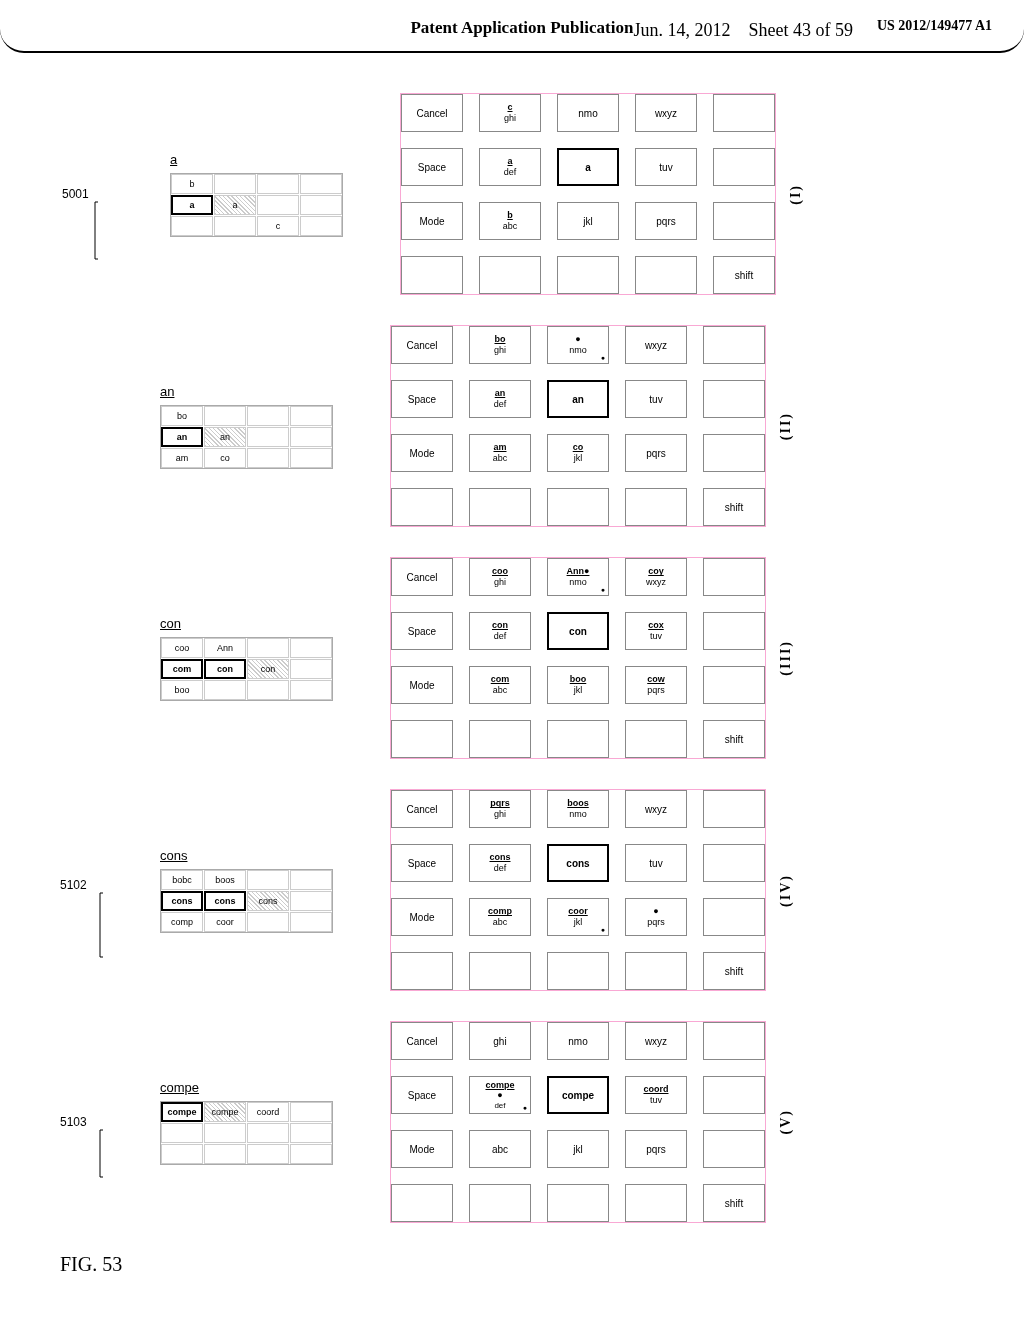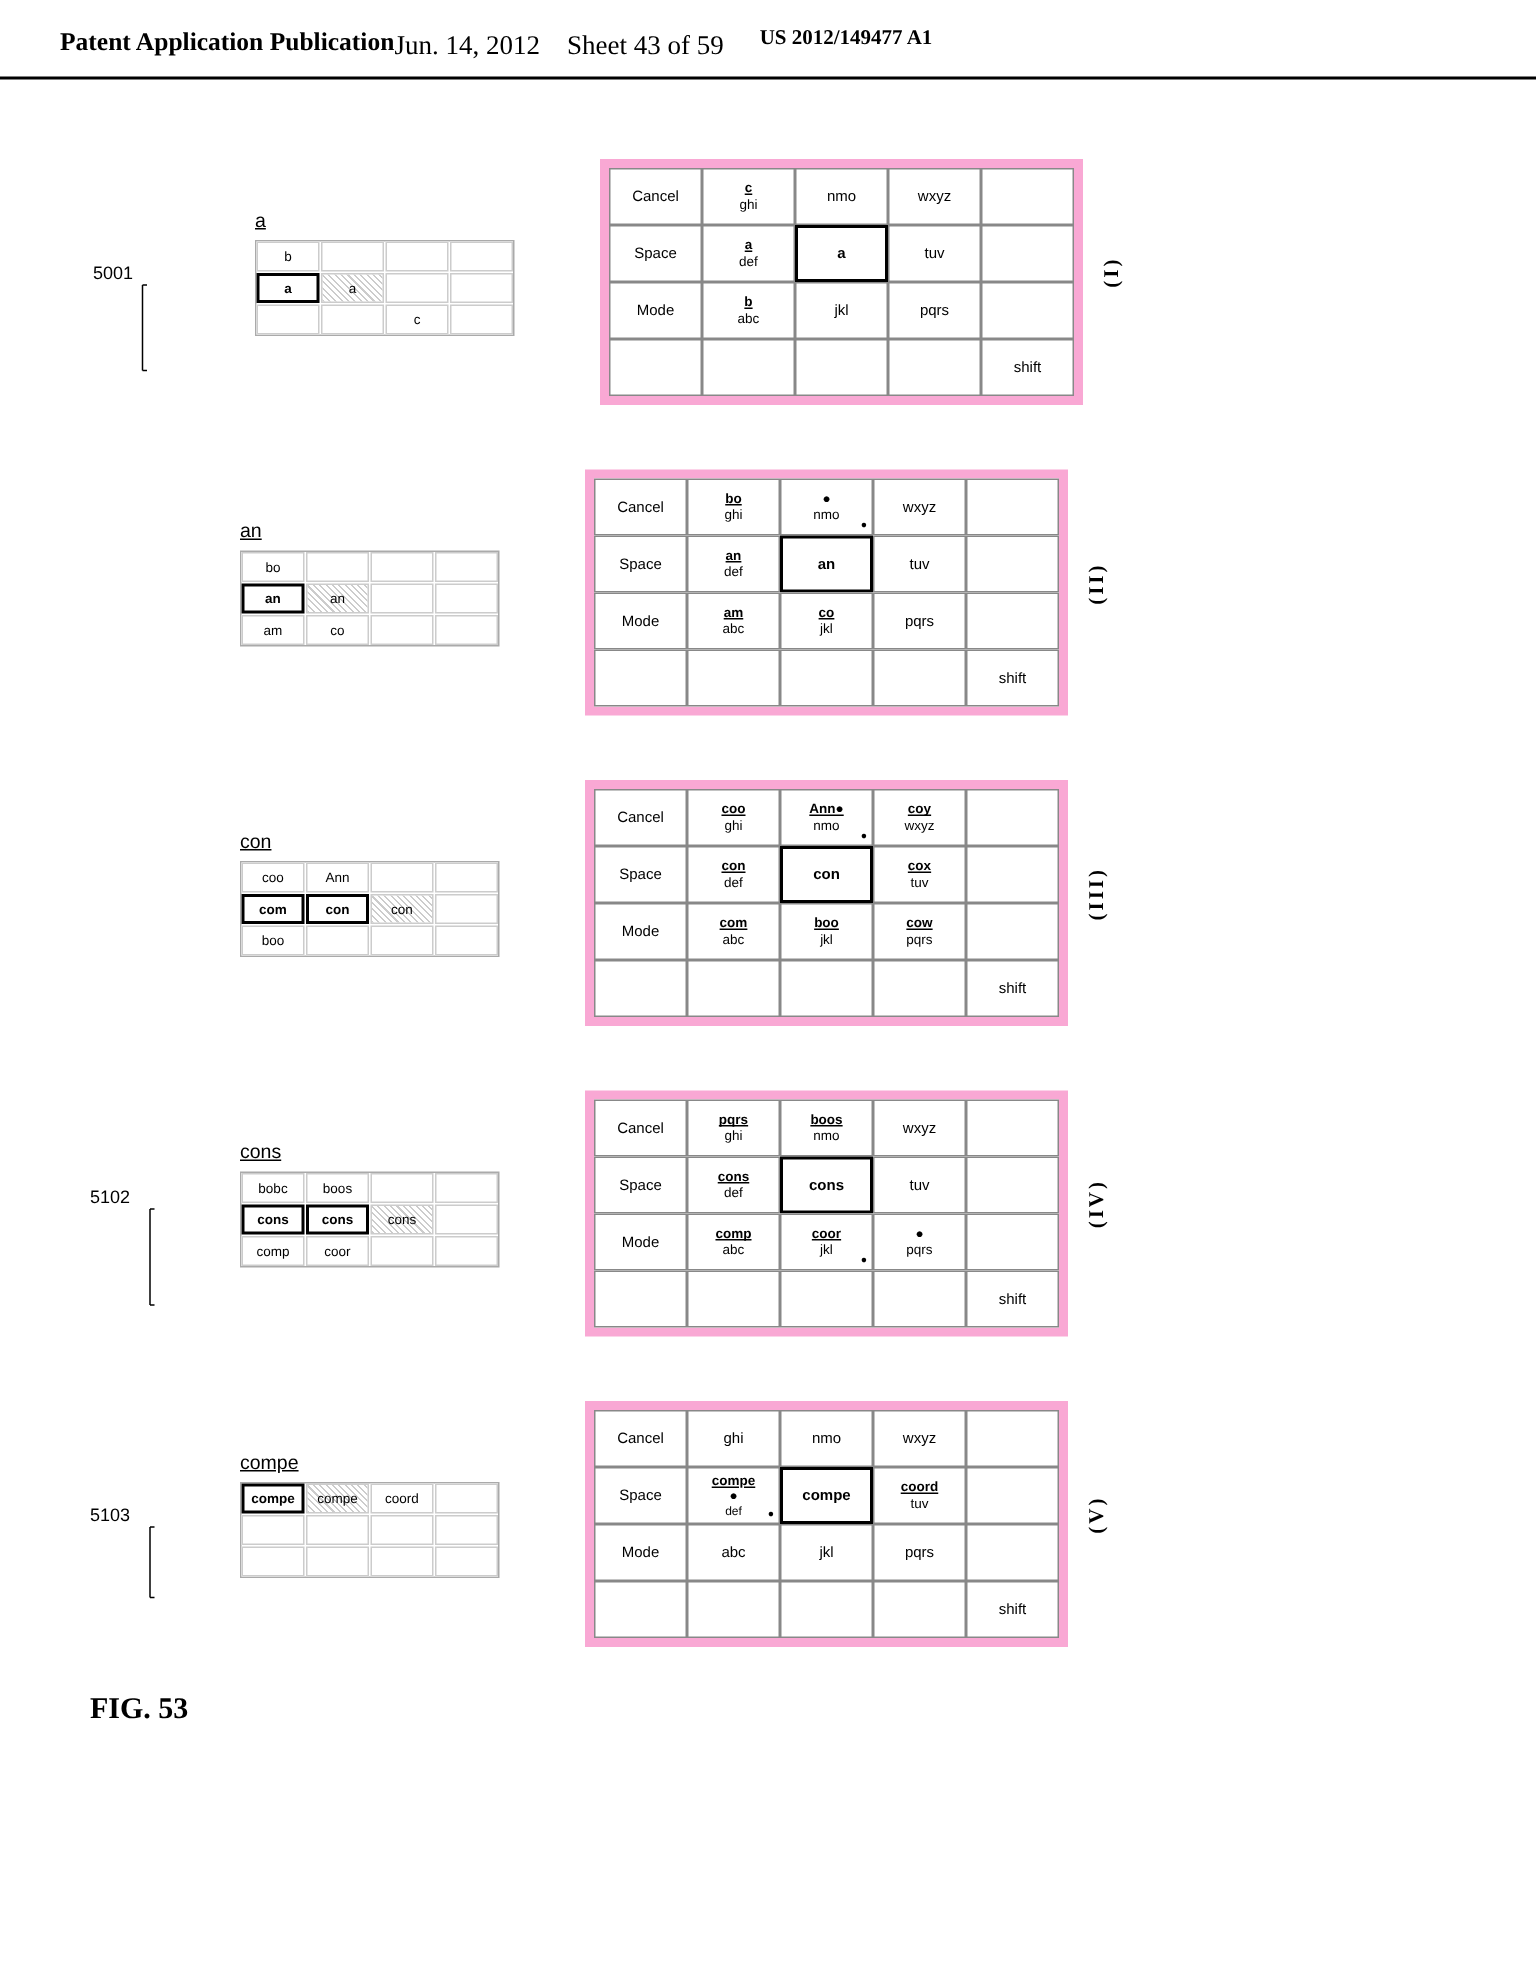--- a/index.html
+++ b/index.html
@@ -8,24 +8,25 @@
       font-family: 'Times New Roman', Times, serif;
       width: 1024px;
       min-height: 1320px;
       position: relative;
       overflow-x: hidden;
     }
 
     
     .header {
       display: flex;
-      justify-content: flex-start;
+      justify-content: flex-end;
       align-items: flex-start;
-      padding: 18px 52px 8px 40px;
+      padding: 18px 32px 8px 40px;
       border-bottom: 2px solid #000;
+      border-radius: 24px;
     }
     .header-left {
       font-weight: bold;
       font-size: 17px;
     }
     .header-center {
       font-size: 18px;
       text-align: center;
       line-height: 1.4;
     }
@@ -105,26 +106,25 @@
         45deg,
         #ccc,
         #ccc 1px,
         #fff 1px,
         #fff 3px
       );
     }
 
     
     .keyboard-grid {
-      border: 6px solid #f9a8d4;
+      border: 1px solid #f9a8d4;
       display: grid;
       grid-template-columns: repeat(5, 62px);
       grid-template-rows: repeat(4, 38px);
-      gap: 0;
-      margin-top: 13px;
+      gap: 16px;
     }
     .key {
       border: 1px solid #888;
       display: flex;
       align-items: center;
       justify-content: center;
       font-size: 10px;
       font-family: Arial, sans-serif;
       position: relative;
       background: #fff;
@@ -555,15 +555,15 @@
         <div class="key"></div>
         <div class="key"></div>
         <div class="key"></div>
         <div class="key">shift</div>
       </div>
     </div>
     <div class="row-roman">(V)</div>
   </div>
 
   <div style="margin-top: 30px; display:flex; align-items:baseline; gap:6px;">
-    <span style="font-size:20px; font-weight:bold;">FIG. 53</span>
+    <span style="font-size:20px; font-weight:normal;">FIG. 53</span>
   </div>
 </div>
 
 </body></html>

